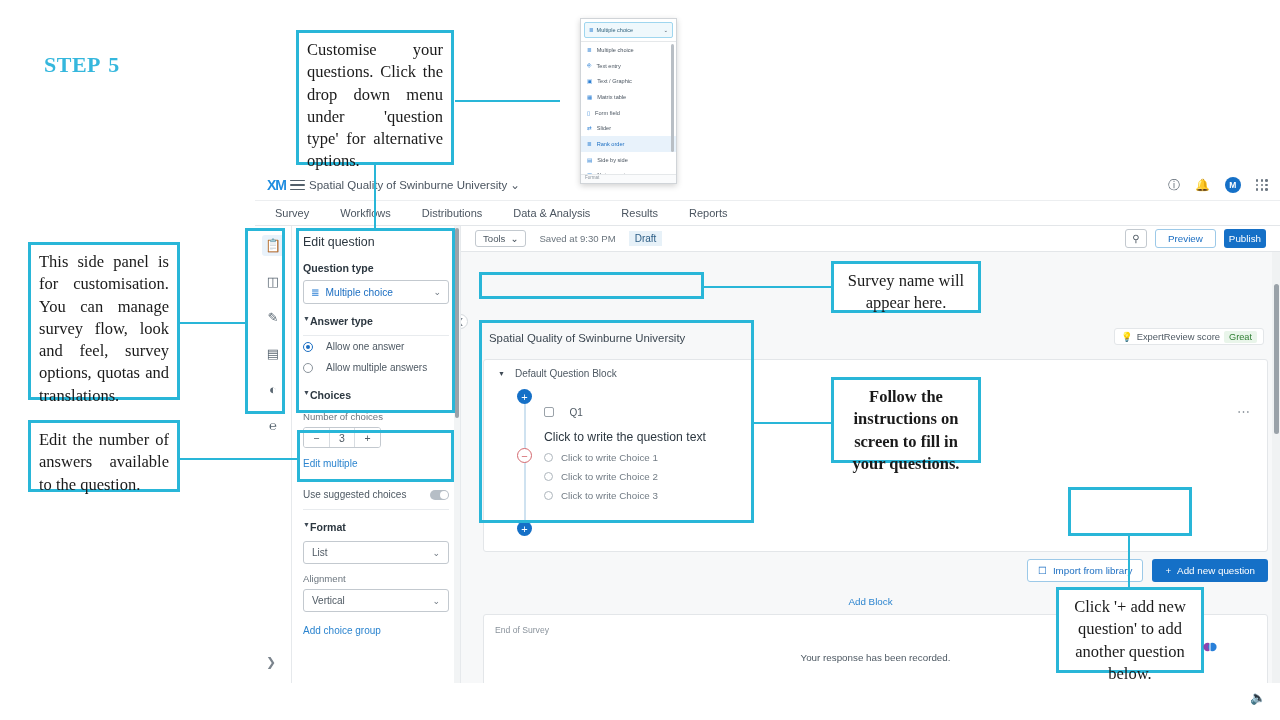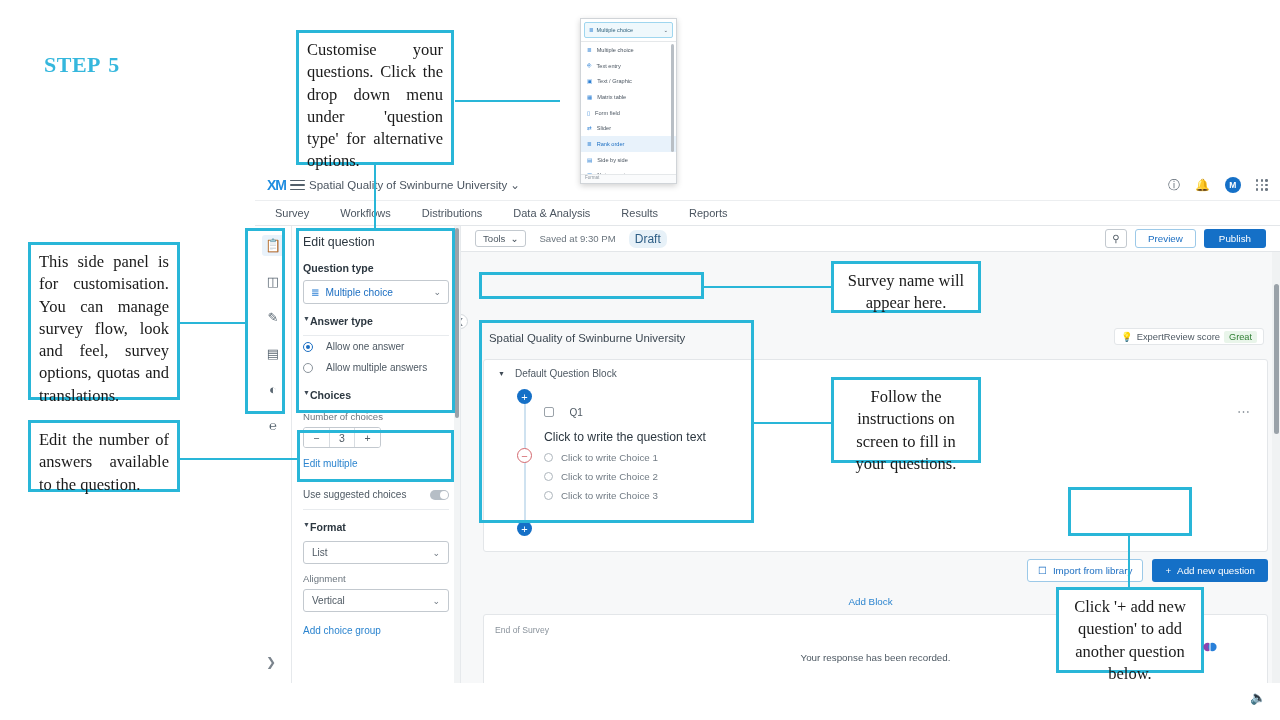--- a/index.html
+++ b/index.html
@@ -163,31 +163,31 @@
     height:100%; background:#f2f4f5; }
 
   
   #canvas { flex:1; background:#f7f8f9; position:relative; overflow:hidden; }
   #toolrow { height:26px; background:#fff; border-bottom:1px solid #e3e6e9;
     display:flex; align-items:center; gap:13px; padding: 0 14px; }
   .tools-btn { height:17px; border:1px solid #c3c9cf; border-radius:3px;
     display:flex; align-items:center; gap:5px; padding:0 7px; font-size:9.6px;
     color:#4e5963; background:#fff; }
   .saved-txt { font-size:9.6px; color:#6b757e; }
-  .draft-badge { font-size:12px; color:#2c5d85; background:#e7f1f8;
-    padding:2px 6px; border-radius:7px; }
+  .draft-badge { font-size:10px; color:#2c5d85; background:#e7f1f8;
+    padding:2px 6px; border-radius:0; }
   .toolrow-right { margin-left:auto; display:flex; align-items:center; gap:8px; }
   .sq-btn { width:22px; height:19px; border:1px solid #c3c9cf; border-radius:3px;
     background:#fff; display:flex; align-items:center; justify-content:center;
     font-size:10px; color:#4e5963; }
   .preview-btn { height:19px; border:1px solid #9cc9e8; border-radius:3px;
     background:#fff; color:#1b6ec2; font-size:9.8px; padding:0 12px;
     display:flex; align-items:center; }
   .publish-btn { height:19px; border-radius:3px; background:#1570c7; color:#fff;
-    font-size:9.8px; padding:0 15px; display:flex; align-items:center; }
+    font-size:9.8px; padding:0 5px; display:flex; align-items:center; }
 
   .survey-title { position:absolute; left:28px; top:106px; font-size:11.4px;
     color:#3c4751; }
   .expert { position:absolute; right:16px; top:102px; height:17px;
     background:#fff; border:1px solid #e3e6e9; border-radius:3px;
     display:flex; align-items:center; gap:4px; padding:0 6px; font-size:9.4px;
     color:#4e5963; }
   .expert .great { color:#2e7d32; background:#e9f5ea; padding:1px 5px; border-radius:2px; font-size:9.2px; }
 
   .block-card { position:absolute; left:22px; top:133px; right:12px;
@@ -503,21 +503,21 @@
   <div class="lead" style="left:1128px;top:536px; width:2px;  height:52px;"></div>
 
   <div class="callout" style="left:296px; top:30px; width:158px; height:135px;">Customise your questions. Click the drop down menu under 'question type' for alternative options.</div>
 
   <div class="callout" style="left:28px; top:242px; width:152px; height:158px;">This side panel is for customisation. You can manage survey flow, look and feel, survey options, quotas and translations.</div>
 
   <div class="callout" style="left:28px; top:420px; width:152px; height:72px;">Edit the number of answers available to the question.</div>
 
   <div class="callout" style="left:831px; top:261px; width:150px; height:52px; text-align:center;">Survey name will appear here.</div>
 
-  <div class="callout" style="left:831px; top:377px; width:150px; height:86px; text-align:center;">Follow the instructions on screen to fill in your questions.</div>
+  <div class="callout" style="left:831px; top:377px; width:150px; height:86px; text-align:center;font-weight:bold;">Follow the instructions on screen to fill in your questions.</div>
 
   <div class="callout" style="left:1056px; top:587px; width:148px; height:86px; text-align:center;">Click '+ add new question' to add another question below.</div>
 
   <svg class="brain" viewBox="0 0 14 14">
     <circle cx="4.6" cy="7" r="4.2" fill="#8e44ad"></circle>
     <circle cx="9.4" cy="7" r="4.2" fill="#2980d9"></circle>
     <path d="M7 3 L7 11" stroke="#fff" stroke-width="1"></path>
   </svg>
   <div class="speaker">🔈</div>
 

